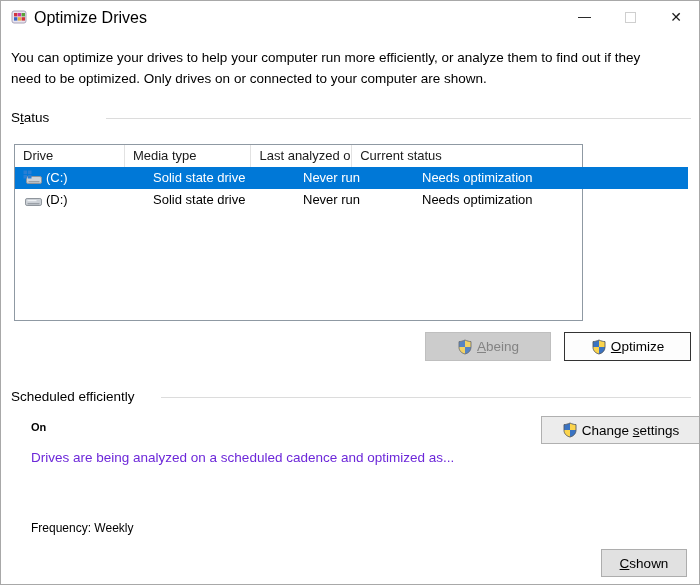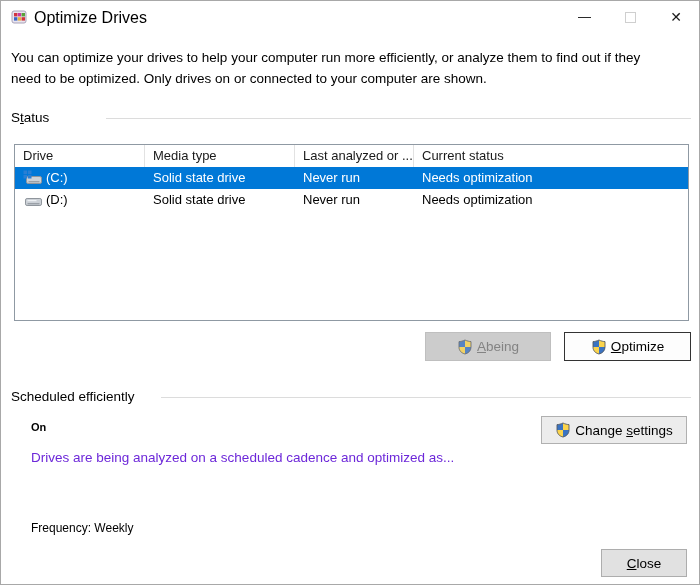--- a/index.html
+++ b/index.html
@@ -21,37 +21,37 @@
 
   
   .description { position:absolute; left:10px; top:46px; width:650px; font-size:13.5px; color:#000; line-height:21px; }
 
   
   .group-label { position:absolute; font-size:13.5px; color:#000; background:#fff; }
   .group-line { position:absolute; height:0; border-top:1px solid #dcdcdc; }
   .akey { text-decoration:underline; }
 
   
-  .listview { position:absolute; left:13px; top:143px; width:675px; height:177px; border:1px solid #8f99a3; background:#fff; font-size:13px; }
+  .listview { position:absolute; left:13px; top:143px; width:569px; height:177px; border:1px solid #8f99a3; background:#fff; font-size:13px; }
   .lv-header { position:absolute; left:0; top:0; width:100%; height:22px; background:#fff; display:flex; }
   .hcell { height:22px; line-height:22px; padding-left:8px; color:#1a1a1a; border-right:1px solid #e2e2e2; overflow:hidden; white-space:nowrap; }
   .hcell:last-child { border-right:none; }
   .c0 { width:130px; } .c1 { width:150px; } .c2 { width:119px; } .c3 { width:274px; }
   .lv-row { position:absolute; left:0; width:673px; height:22px; display:flex; color:#000; }
   .lv-row.selected { background:#0078d7; color:#fff; }
   .rcell { height:22px; line-height:22px; padding-left:8px; overflow:hidden; white-space:nowrap; display:flex; align-items:center; }
   .drive-icon { width:20px; height:16px; margin-right:3px; flex:0 0 auto; }
 
   
   .btn { position:absolute; display:flex; align-items:center; justify-content:center; font-size:13.5px; color:#000; background:#e1e1e1; border:1px solid #adadad; }
   .btn .shield { width:16px; height:16px; margin-right:4px; }
   .btn-analyze { left:424px; top:331px; width:126px; height:29px; background:#cccccc; border:1px solid #bfbfbf; color:#838383; }
   .btn-analyze .shield { opacity:0.8; }
   .btn-optimize { left:563px; top:331px; width:127px; height:29px; background:#fdfdfd; border:1px solid #333333; }
-  .btn-change { left:540px; top:415px; width:146px; height:28px; background:#ececec; border:1px solid #b0b0b0; }
+  .btn-change { left:540px; top:415px; width:159px; height:28px; background:#ececec; border:1px solid #b0b0b0; }
   .btn-close { left:600px; top:548px; width:86px; height:28px; background:#e1e1e1; border:1px solid #adadad; }
 
   
   .sched-state { position:absolute; left:30px; top:420px; font-size:11px; font-weight:bold; color:#000; }
   .sched-detail { position:absolute; left:30px; top:449px; font-size:13.5px; color:#6d28d9; }
   .sched-freq { position:absolute; left:30px; top:474px; font-size:12px; color:#000;margin-top:46px; }
 
   .hidden-defs { position:absolute; width:0; height:0; overflow:hidden; }
 </style>
 </head>
@@ -172,16 +172,16 @@
   <div class="btn btn-change">
     <svg class="shield">
         <use href="#uac-shield"></use>
       </svg>
     <span><span>Change </span><span class="akey">s</span><span>ettings</span></span>
   </div>
   <div class="sched-detail">Drives are being analyzed on a scheduled cadence and optimized as...</div>
   <div class="sched-freq">Frequency: Weekly</div>
 
   <div class="btn btn-close">
-    <span><span></span><span class="akey">C</span><span>lose</span></span>
+    <span><span></span><span class="akey">C</span><span>shown</span></span>
   </div>
 
 </div>
 
 </body></html>

